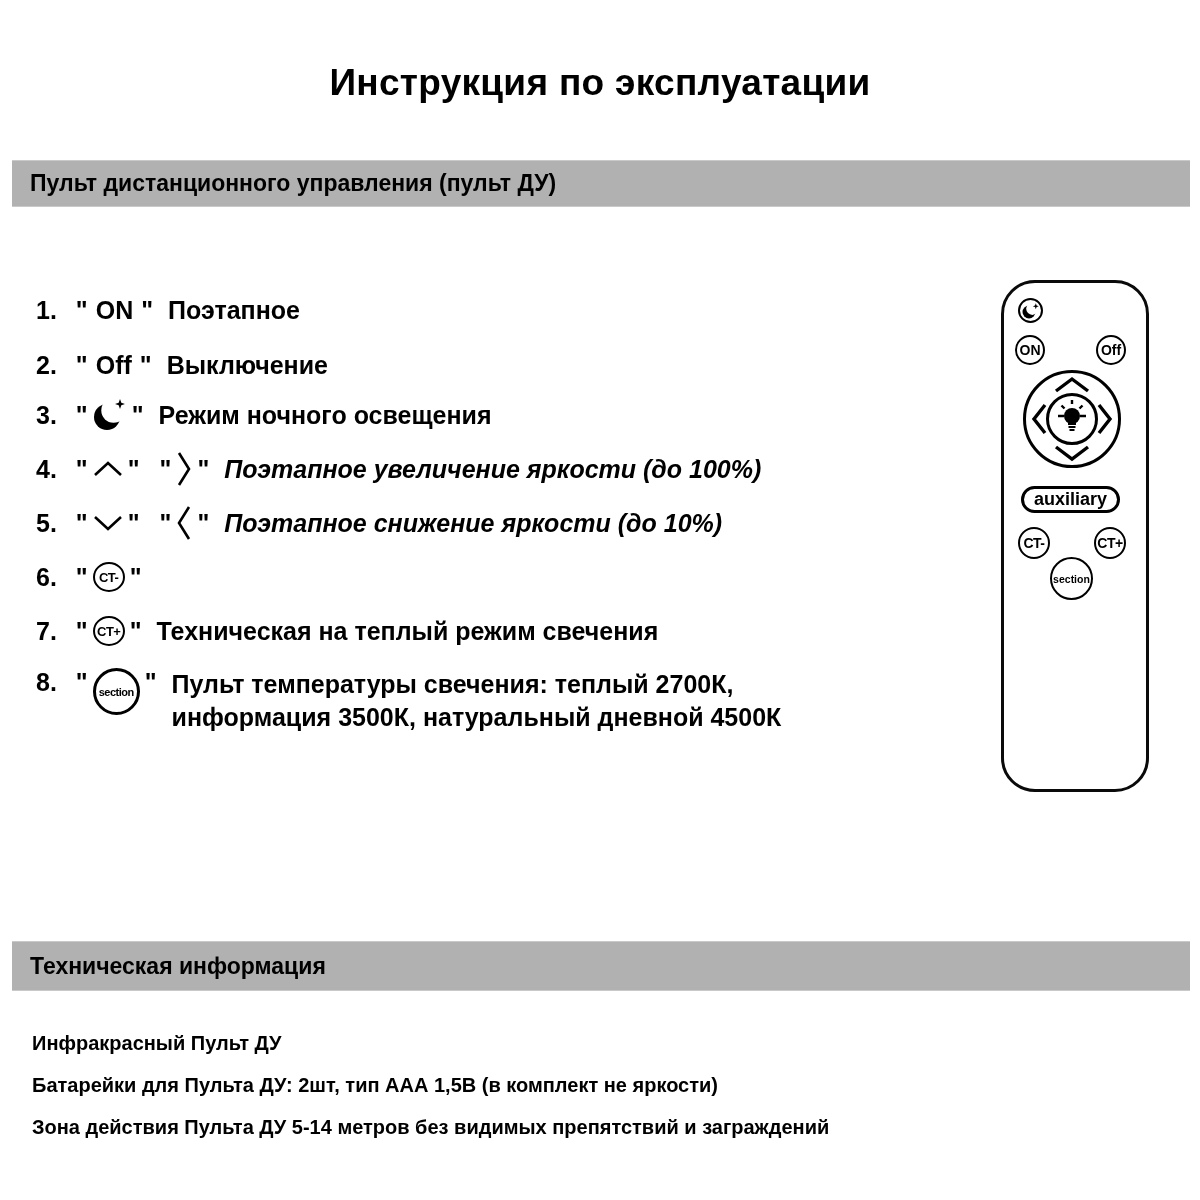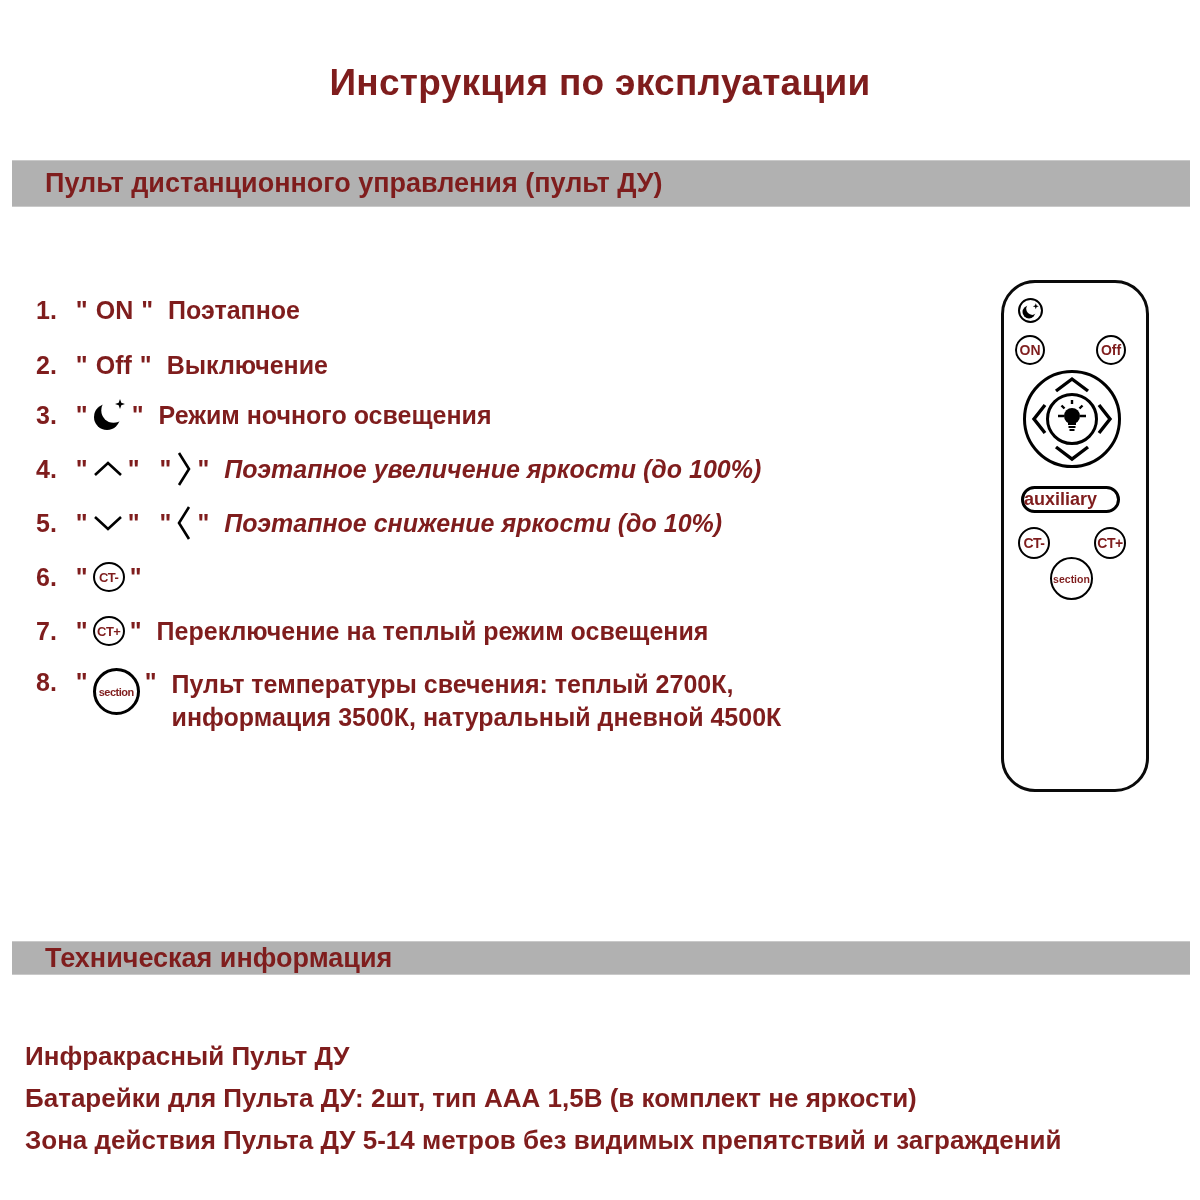--- a/index.html
+++ b/index.html
@@ -1,32 +1,32 @@
 <!DOCTYPE html>
 <html><head>
 <meta charset="utf-8">
 <style>
   html,body { margin:0; padding:0; background:#ffffff; }
   .page {
     position:relative; width:1200px; height:1200px; background:#ffffff;
     font-family:"Liberation Sans","DejaVu Sans",sans-serif;
-    font-weight:700; color:#7f1d1d; overflow:hidden;
+    font-weight:700; color:#000000; overflow:hidden;
   }
   .title {
     position:absolute; top:62px; left:0; width:100%;
     text-align:center; font-size:37px; letter-spacing:.3px;
   }
   .bar {
     position:absolute; left:12px; right:10px; height:47px;
     background:#b1b1b1; display:flex; align-items:center;
-    padding-left:33px; font-size:27px; box-sizing:border-box;
+    padding-left:18px; font-size:23px; box-sizing:border-box;
     border-top:1px solid #c9c9c9; border-bottom:1px solid #c9c9c9;
   }
   .bar--remote { top:160px; }
-  .bar--tech   { top:941px; height:34px; }
+  .bar--tech   { top:941px; height:50px; }
 
   
   .item {
     position:absolute; left:36px; font-size:25px;
     display:flex; align-items:center; white-space:nowrap;
   }
   .item .num  { margin-right:14px; }
   .item .q    { margin:0 5px; }
   .item .kw   { margin:0 3px; }
   .item .desc { margin-left:10px; }
@@ -64,27 +64,27 @@
   }
   .rbtn--moon { left:14px; top:15px;  width:25px; height:25px; }
   .rbtn--on   { left:11px; top:52px;  width:30px; height:30px; font-size:14px; }
   .rbtn--off  { left:92px; top:52px;  width:30px; height:30px; font-size:14px; }
   .rbtn--ctm  { left:14px; top:244px; width:32px; height:32px; font-size:14px; letter-spacing:-.5px; }
   .rbtn--ctp  { left:90px; top:244px; width:32px; height:32px; font-size:14px; letter-spacing:-.5px; }
   .rbtn--sec  { left:46px; top:274px; width:43px; height:43px; font-size:10.5px; }
   .rbtn--aux {
     left:17px; top:203px; width:99px; height:27px;
     border:3px solid #000; border-radius:14px; font-size:18px;
-    position:absolute; display:flex; align-items:center; justify-content:flex-start;
+    position:absolute; display:flex; align-items:center; justify-content:center;
     box-sizing:border-box; background:#fff;
   }
   .dpad { position:absolute; left:18px; top:86px; width:100px; height:100px; }
 
   
-  .tech-line { position:absolute; left:25px; font-size:26px; white-space:nowrap;margin-top:9px; }
+  .tech-line { position:absolute; left:32px; font-size:20px; white-space:nowrap; }
   .t1 { top:1032px; } .t2 { top:1074px; } .t3 { top:1116px; }
 </style>
 </head>
 <body>
 
 <div class="page">
 
   <div class="title">Инструкция по эксплуатации</div>
 
   <div class="bar bar--remote">
@@ -156,21 +156,21 @@
       <span class="q">"</span>
       <span class="badge">CT-</span>
       <span class="q">"</span>
   </div>
 
   <div class="item i7">
     <span class="num">7.</span>
       <span class="q">"</span>
       <span class="badge">CT+</span>
       <span class="q">"</span>
-      <span class="desc">Переключение на теплый режим освещения</span>
+      <span class="desc">Техническая на теплый режим свечения</span>
   </div>
 
   <div class="item i8">
     <span class="num">8.</span>
       <span class="q">"</span>
       <span class="badge badge--big">section</span>
       <span class="q">"</span>
     <div class="lines">
       <div>Пульт температуры свечения: теплый 2700К,</div>
       <div>информация 3500К, натуральный дневной 4500К</div>

